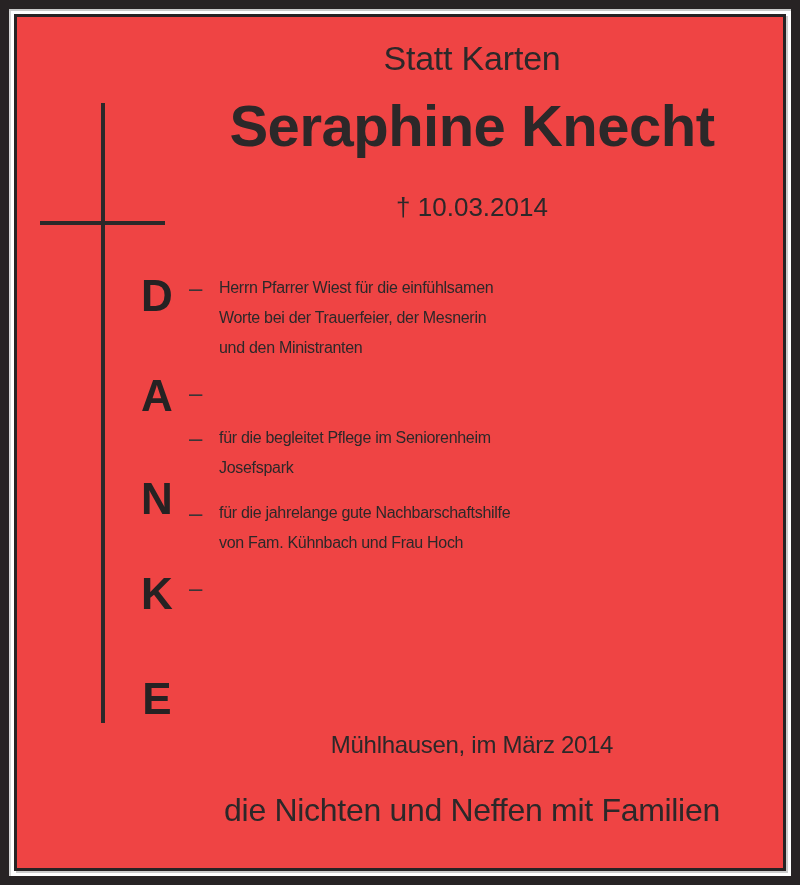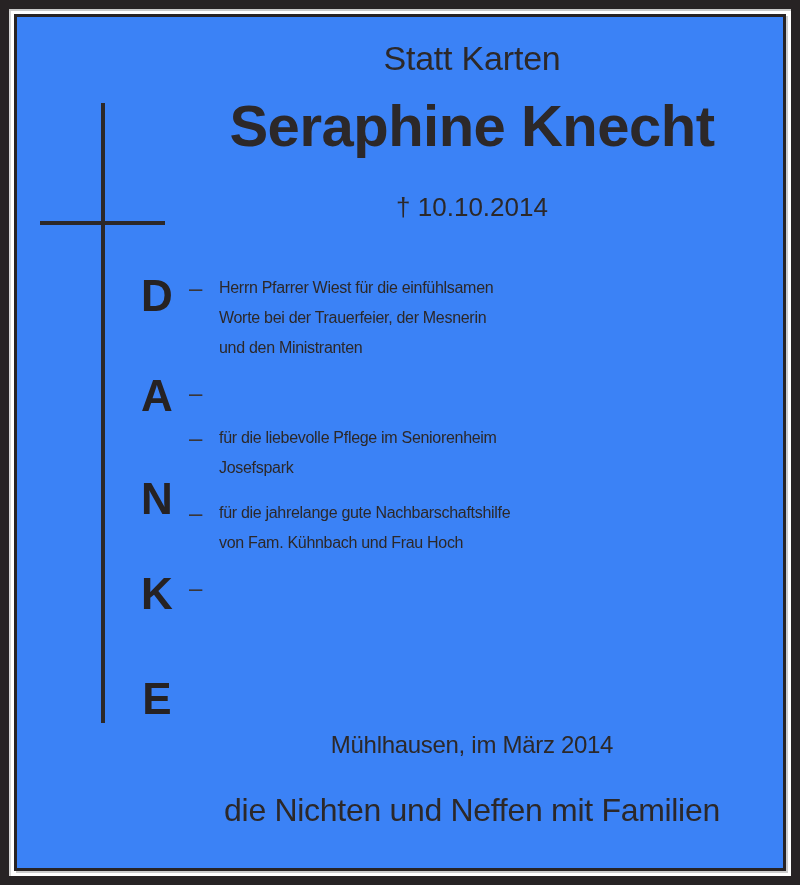--- a/index.html
+++ b/index.html
@@ -20,21 +20,21 @@
     padding: 5px;
     box-shadow: inset 0 2px 0 #c9c9c9, inset 2px 0 0 #d6d6d6;
     background: #ffffff;
   }
   .inner {
     box-sizing: border-box;
     position: relative;
     width: 100%; height: 100%;
     border: 3px solid #272324;
     box-shadow: 2px 2px 0 #cccccc;
-    background: #3b82f6;
+    background: #ef4444;
     color: #2c2829;
   }
   
   .centercol {
     position: absolute;
     left: 147px; width: 616px;
     text-align: center;
     white-space: nowrap;
   }
   .pretext {
@@ -116,21 +116,21 @@
 <body>
 
 <div class="page">
   <div class="gap">
     <div class="inner">
 
       <div class="centercol pretext">Statt Karten</div>
 
       <div class="centercol name">Seraphine Knecht</div>
 
-      <div class="centercol deathdate">† 10.10.2014</div>
+      <div class="centercol deathdate">† 10.03.2014</div>
 
       <div class="cross">
         <div class="cross-v"></div>
         <div class="cross-h"></div>
       </div>
 
       <span class="danke-letter l0">D</span>
       <span class="danke-letter l1">A</span>
       <span class="danke-letter l2">N</span>
       <span class="danke-letter l3">K</span>
@@ -141,21 +141,21 @@
           <span class="dash">–</span>
           <div class="itext">Herrn Pfarrer Wiest für die einfühlsamen
 Worte bei der Trauerfeier, der Mesnerin
 und den Ministranten</div>
         </div>
         <div class="item">
           <span class="dash">–</span>
         </div>
         <div class="item">
           <span class="dash">–</span>
-          <div class="itext">für die liebevolle Pflege im Seniorenheim
+          <div class="itext">für die begleitet Pflege im Seniorenheim
 Josefspark</div>
         </div>
         <div class="item">
           <span class="dash">–</span>
           <div class="itext">für die jahrelange gute Nachbarschaftshilfe
 von Fam. Kühnbach und Frau Hoch</div>
         </div>
         <div class="item">
           <span class="dash">–</span>
         </div>

